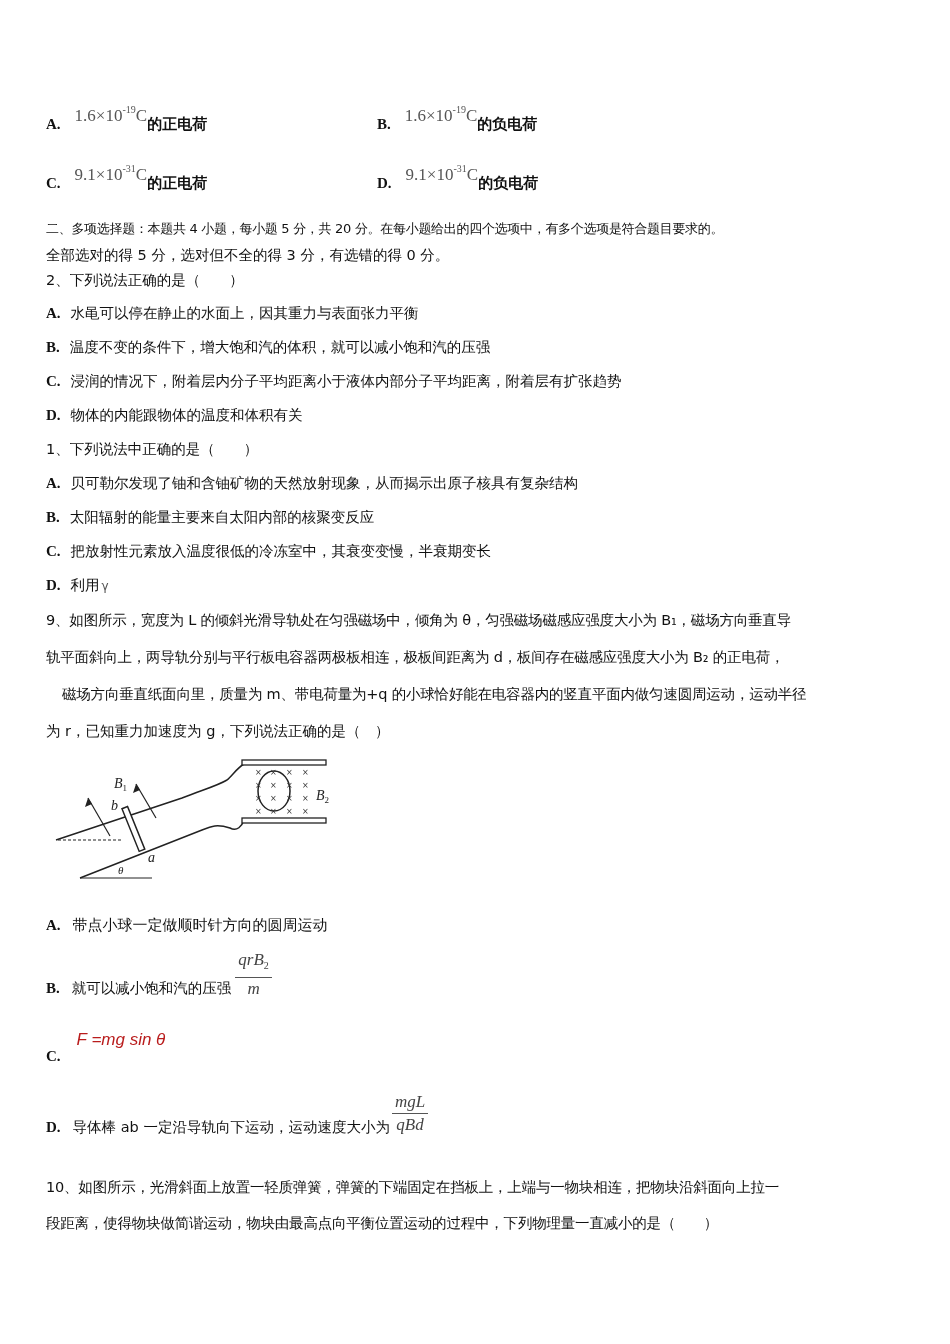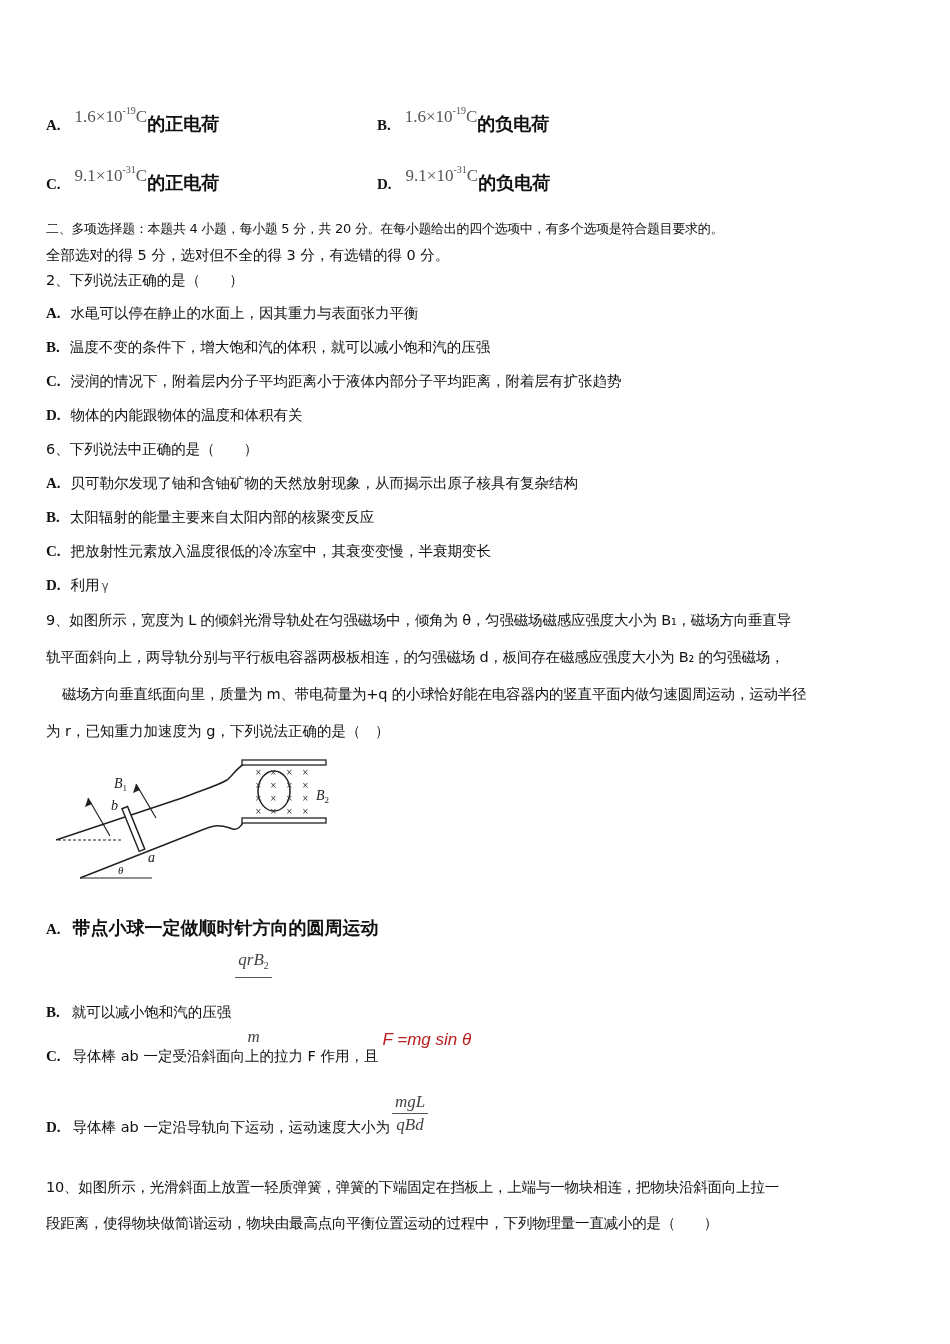--- a/index.html
+++ b/index.html
@@ -5,21 +5,21 @@
   html, body { margin: 0; padding: 0; background: #ffffff; }
   body {
     width: 950px; height: 1344px; position: relative; overflow: hidden;
     font-family: "DejaVu Serif", "Liberation Serif", serif;
     color: #111;
     font-size: 15px;
   }
   .abs { position: absolute; white-space: nowrap; }
   .opt-letter { font-family: "Liberation Serif", serif; font-weight: bold; font-size: 15px; }
   .cn { font-family: "DejaVu Sans", sans-serif; font-size: 14.5px; }
-  .cnb { font-family: "DejaVu Sans", sans-serif; font-size: 18px; font-weight: bold; }
+  .cnb { font-family: "DejaVu Sans", sans-serif; font-size: 15px; font-weight: bold; }
   .math {
     font-family: "Liberation Serif", serif; color: #555; font-size: 17px;
   }
   .math sup { font-size: 10px; vertical-align: 8px; }
   .line { display: flex; align-items: baseline; }
   .frac {
     display: inline-flex; flex-direction: column; align-items: center;
     font-family: "Liberation Serif", serif; font-style: italic; color: #444; font-size: 17px;
   }
   .frac .num { border-bottom: 1px solid #555; padding: 0 3px 1px 3px; line-height: 20px; }
@@ -66,41 +66,41 @@
 </div>
 <div class="abs line" style="left:46px; top:372px;">
   <span class="opt-letter" style="margin-right:10px;">C.</span>
   <span class="cn">浸润的情况下，附着层内分子平均距离小于液体内部分子平均距离，附着层有扩张趋势</span>
 </div>
 <div class="abs line" style="left:46px; top:406px;">
   <span class="opt-letter" style="margin-right:10px;">D.</span>
   <span class="cn">物体的内能跟物体的温度和体积有关</span>
 </div>
 
-<div class="abs cn" style="left:46px; top:440px;">6、下列说法中正确的是（　　）</div>
+<div class="abs cn" style="left:46px; top:440px;">1、下列说法中正确的是（　　）</div>
 <div class="abs line" style="left:46px; top:474px;">
   <span class="opt-letter" style="margin-right:10px;">A.</span>
   <span class="cn">贝可勒尔发现了铀和含铀矿物的天然放射现象，从而揭示出原子核具有复杂结构</span>
 </div>
 <div class="abs line" style="left:46px; top:508px;">
   <span class="opt-letter" style="margin-right:10px;">B.</span>
   <span class="cn">太阳辐射的能量主要来自太阳内部的核聚变反应</span>
 </div>
 <div class="abs line" style="left:46px; top:542px;">
   <span class="opt-letter" style="margin-right:10px;">C.</span>
   <span class="cn">把放射性元素放入温度很低的冷冻室中，其衰变变慢，半衰期变长</span>
 </div>
 <div class="abs line" style="left:46px; top:576px;">
   <span class="opt-letter" style="margin-right:10px;">D.</span>
   <span class="cn">利用</span>
   <span class="gamma">γ</span>
 </div>
 
 <div class="abs cn" style="left:46px; top:611px; letter-spacing:-0.2px;">9、如图所示，宽度为 L 的倾斜光滑导轨处在匀强磁场中，倾角为 θ，匀强磁场磁感应强度大小为 B₁，磁场方向垂直导</div>
-<div class="abs cn" style="left:46px; top:648px; letter-spacing:-0.2px;">轨平面斜向上，两导轨分别与平行板电容器两极板相连，的匀强磁场 d，板间存在磁感应强度大小为 B₂ 的匀强磁场，</div>
+<div class="abs cn" style="left:46px; top:648px; letter-spacing:-0.2px;">轨平面斜向上，两导轨分别与平行板电容器两极板相连，极板间距离为 d，板间存在磁感应强度大小为 B₂ 的正电荷，</div>
 <div class="abs cn" style="left:62px; top:685px; letter-spacing:-0.2px;">磁场方向垂直纸面向里，质量为 m、带电荷量为+q 的小球恰好能在电容器内的竖直平面内做匀速圆周运动，运动半径</div>
 <div class="abs cn" style="left:46px; top:722px;">为 r，已知重力加速度为 g，下列说法正确的是（　）</div>
 
 <div class="abs" style="left:52px; top:758px; width:290px; height:125px;">
   <svg width="290" height="125" viewBox="0 0 290 125">
     <g stroke="#222" stroke-width="1.5" fill="none">
 
       <path d="M4 82 L130 40 C150 32 165 28 175 22 C180 18 185 10 192 6"></path>
 
       <path d="M28 120 L150 72 C160 68 165 66 178 70 C185 74 190 68 192 62"></path>
@@ -147,35 +147,34 @@
       <text x="264" y="42">B<tspan font-size="9" dy="3" font-style="normal">2</tspan></text>
       <text x="59" y="52">b</text>
       <text x="96" y="104">a</text>
       <text x="66" y="116" font-size="11">θ</text>
     </g>
   </svg>
 </div>
 
 <div class="abs line" style="left:46px; top:916px;">
   <span class="opt-letter" style="margin-right:12px;">A.</span>
-  <span class="cnb" style="font-weight:bold;">带点小球一定做顺时针方向的圆周运动</span>
+  <span class="cnb" style="font-weight:normal;">带点小球一定做顺时针方向的圆周运动</span>
 </div>
 
 <div class="abs line" style="left:46px; top:950px; align-items:center;">
   <span class="opt-letter" style="margin-right:12px; position:relative; top:13px;">B.</span>
   <span class="cn" style="position:relative; top:13px;">就可以减小饱和汽的压强</span>
-  <span class="frac" style="margin-left:4px;gap:48px;">
+  <span class="frac" style="margin-left:4px;">
     <span class="num"><span>qrB</span><sub>2</sub></span>
     <span class="den">m</span>
   </span>
 </div>
 
 <div class="abs line" style="left:46px; top:1030px;">
   <span class="opt-letter" style="margin-right:12px; position:relative; top:16px;">C.</span>
-  <span class="cn" style="position:relative; top:16px;">导体棒 ab 一定受沿斜面向上的拉力 F 作用，且</span>
   <span class="mi" style="margin-left:4px;">F =mg sin θ</span>
 </div>
 
 <div class="abs line" style="left:46px; top:1092px; align-items:center;">
   <span class="opt-letter" style="margin-right:12px; position:relative; top:13px;">D.</span>
   <span class="cn" style="position:relative; top:13px;">导体棒 ab 一定沿导轨向下运动，运动速度大小为</span>
   <span class="frac" style="margin-left:2px;">
     <span class="num">mgL</span>
     <span class="den">qBd</span>
   </span>

